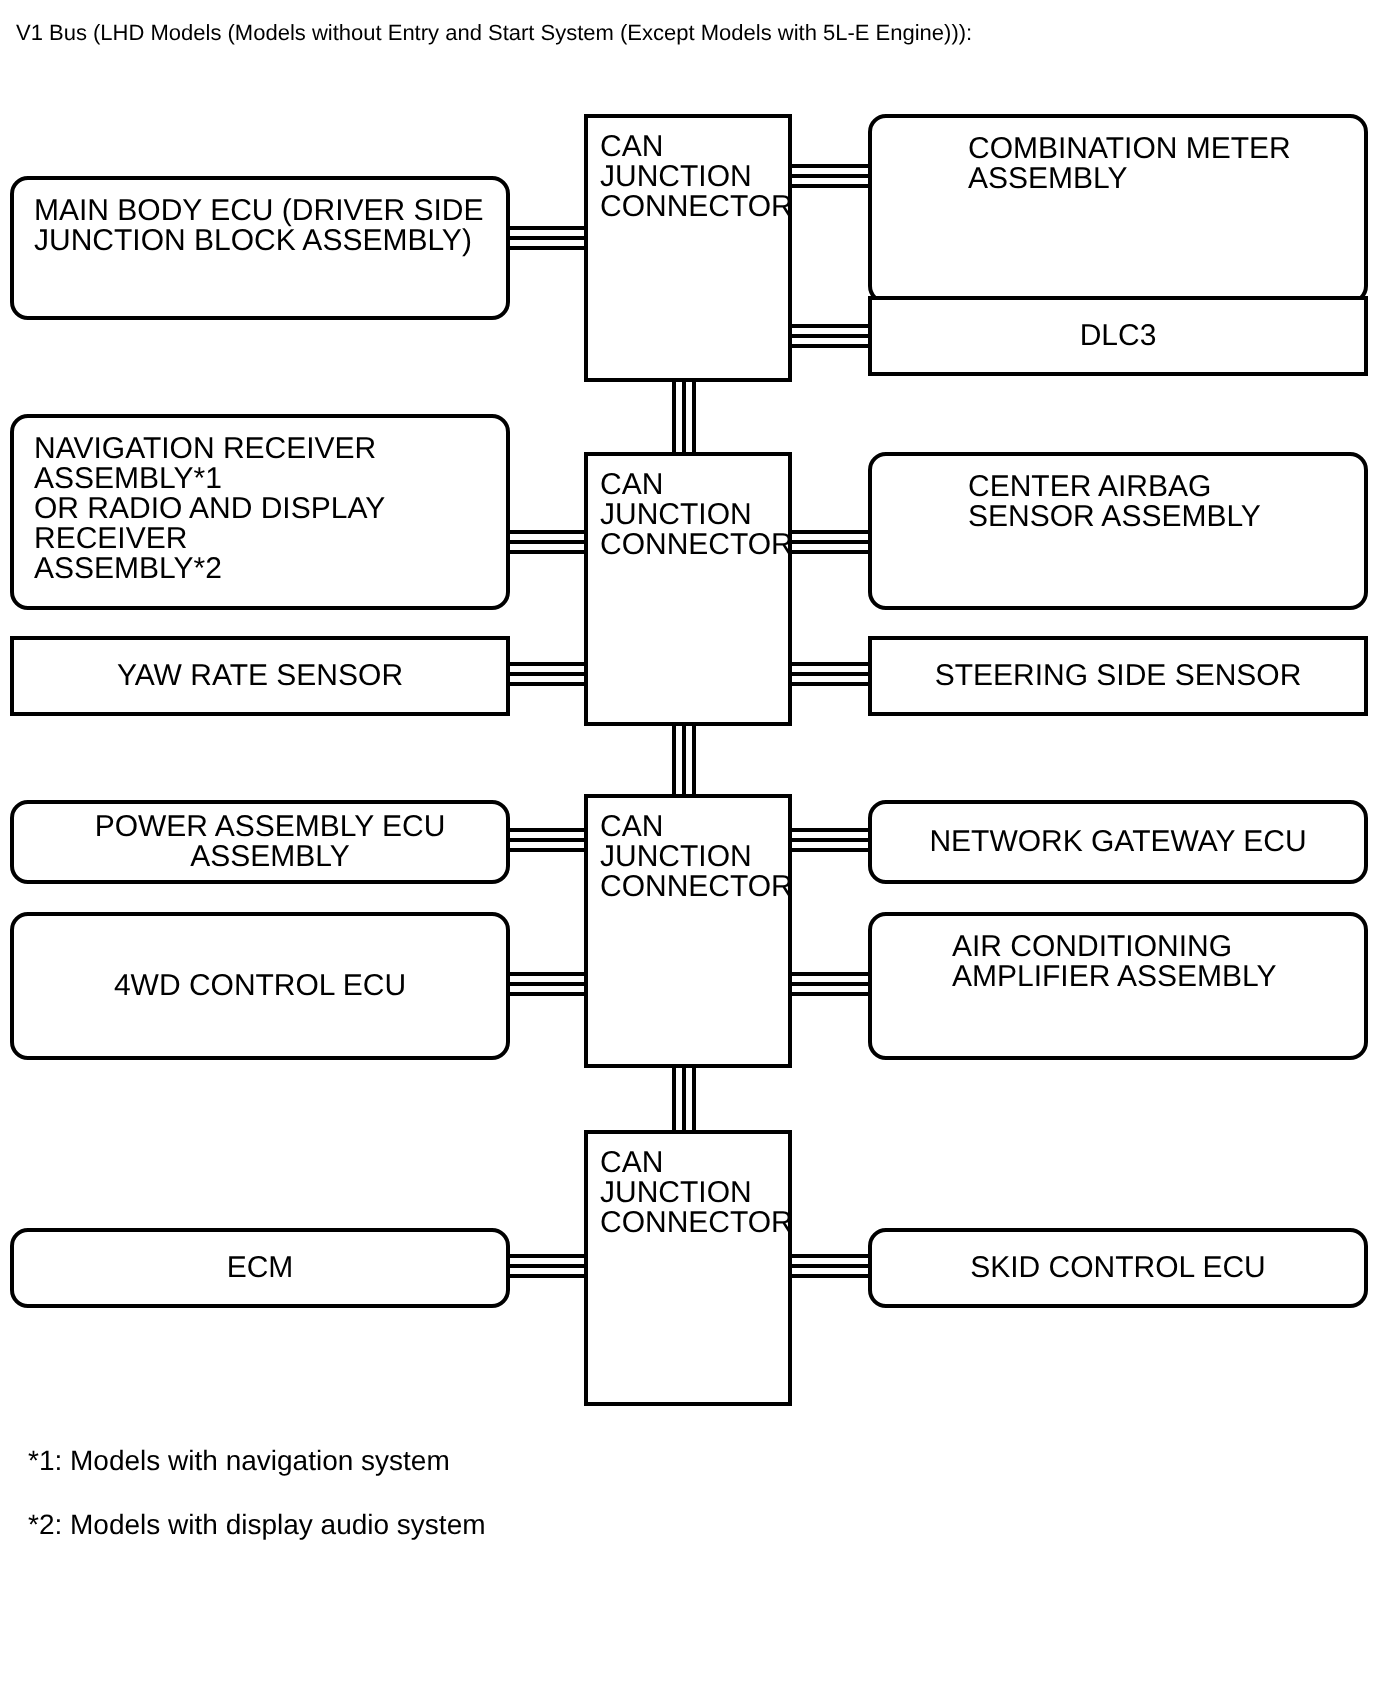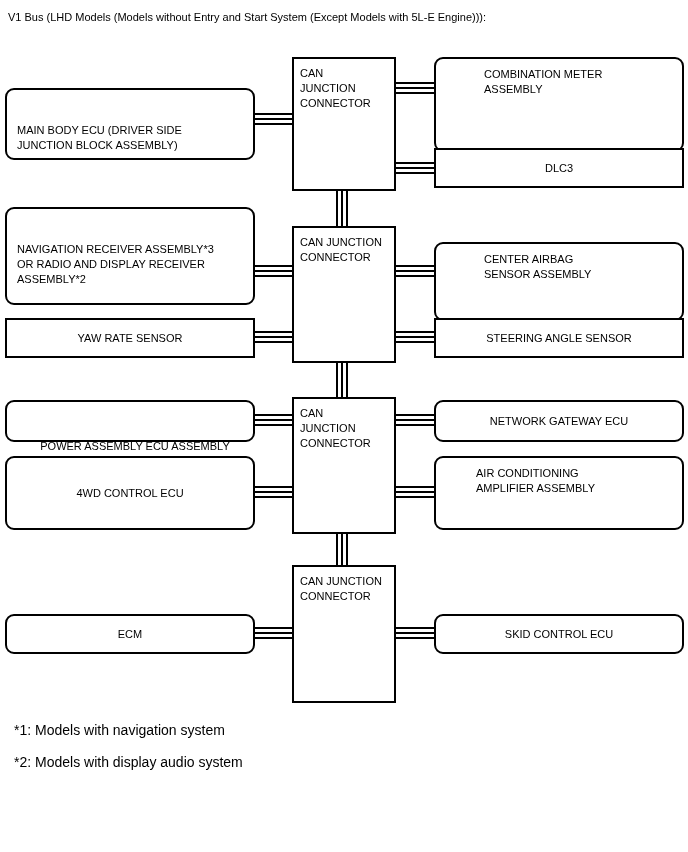--- a/index.html
+++ b/index.html
@@ -33,26 +33,26 @@
     border: 2px solid #000000;
     background: #ffffff;
     z-index: 3;
   }
   .node.rounded { border-radius: 9px; }
   .node.sharp { border-radius: 0; }
   .node .lbl {
     position: absolute;
     left: 0;
     right: 0;
-    font-size: 11px;
+    font-size: 15px;
     line-height: 15px;
     white-space: pre-line;
   }
   
-  .al-left .lbl  { text-align: left; padding-left: 10px; margin-top: 25px; }
+  .al-left .lbl  { text-align: left; padding-left: 10px; }
   .al-cent .lbl  { text-align: center; padding: 0 8px; }
   .al-ind  .lbl  { text-align: left; padding-left: 48px; }
   .al-ind2 .lbl  { text-align: left; padding-left: 40px; }
 
   
   .vt-top .lbl   { top: 8px; }
   .vt-mid .lbl   { top: 50%; transform: translateY(-50%); text-align: center; }
 
   
   .can .lbl {
@@ -197,21 +197,21 @@
       <i></i>
       <i></i>
     </div>
 
   <div class="node rounded al-left vt-top" style="left:5px; top:88px; width:250px; height:72px;">
     <span class="lbl">MAIN BODY ECU (DRIVER SIDE
 JUNCTION BLOCK ASSEMBLY)</span>
   </div>
 
   <div class="node rounded al-left vt-top" style="left:5px; top:207px; width:250px; height:98px;">
-    <span class="lbl">NAVIGATION RECEIVER ASSEMBLY*3
+    <span class="lbl">NAVIGATION RECEIVER ASSEMBLY*1
 OR RADIO AND DISPLAY RECEIVER
 ASSEMBLY*2</span>
   </div>
 
   <div class="node sharp al-cent vt-mid" style="left:5px; top:318px; width:250px; height:40px;">
     <span class="lbl">YAW RATE SENSOR</span>
   </div>
 
   <div class="node rounded al-left vt-mid" style="left:5px; top:400px; width:250px; height:42px;">
     <span class="lbl">POWER ASSEMBLY ECU ASSEMBLY</span>
@@ -249,27 +249,27 @@
 
   <div class="node rounded al-ind vt-top" style="left:434px; top:57px; width:250px; height:95px;">
     <span class="lbl">COMBINATION METER
 ASSEMBLY</span>
   </div>
 
   <div class="node sharp al-cent vt-mid" style="left:434px; top:148px; width:250px; height:40px;">
     <span class="lbl">DLC3</span>
   </div>
 
-  <div class="node rounded al-ind vt-top" style="left:434px; top:242px; width:250px; height:79px;">
+  <div class="node rounded al-ind vt-top" style="left:434px; top:226px; width:250px; height:79px;">
     <span class="lbl">CENTER AIRBAG
 SENSOR ASSEMBLY</span>
   </div>
 
   <div class="node sharp al-cent vt-mid" style="left:434px; top:318px; width:250px; height:40px;">
-    <span class="lbl">STEERING ANGLE SENSOR</span>
+    <span class="lbl">STEERING SIDE SENSOR</span>
   </div>
 
   <div class="node rounded al-cent vt-mid" style="left:434px; top:400px; width:250px; height:42px;">
     <span class="lbl">NETWORK GATEWAY ECU</span>
   </div>
 
   <div class="node rounded al-ind2 vt-top" style="left:434px; top:456px; width:250px; height:74px;">
     <span class="lbl">AIR CONDITIONING
 AMPLIFIER ASSEMBLY</span>
   </div>

